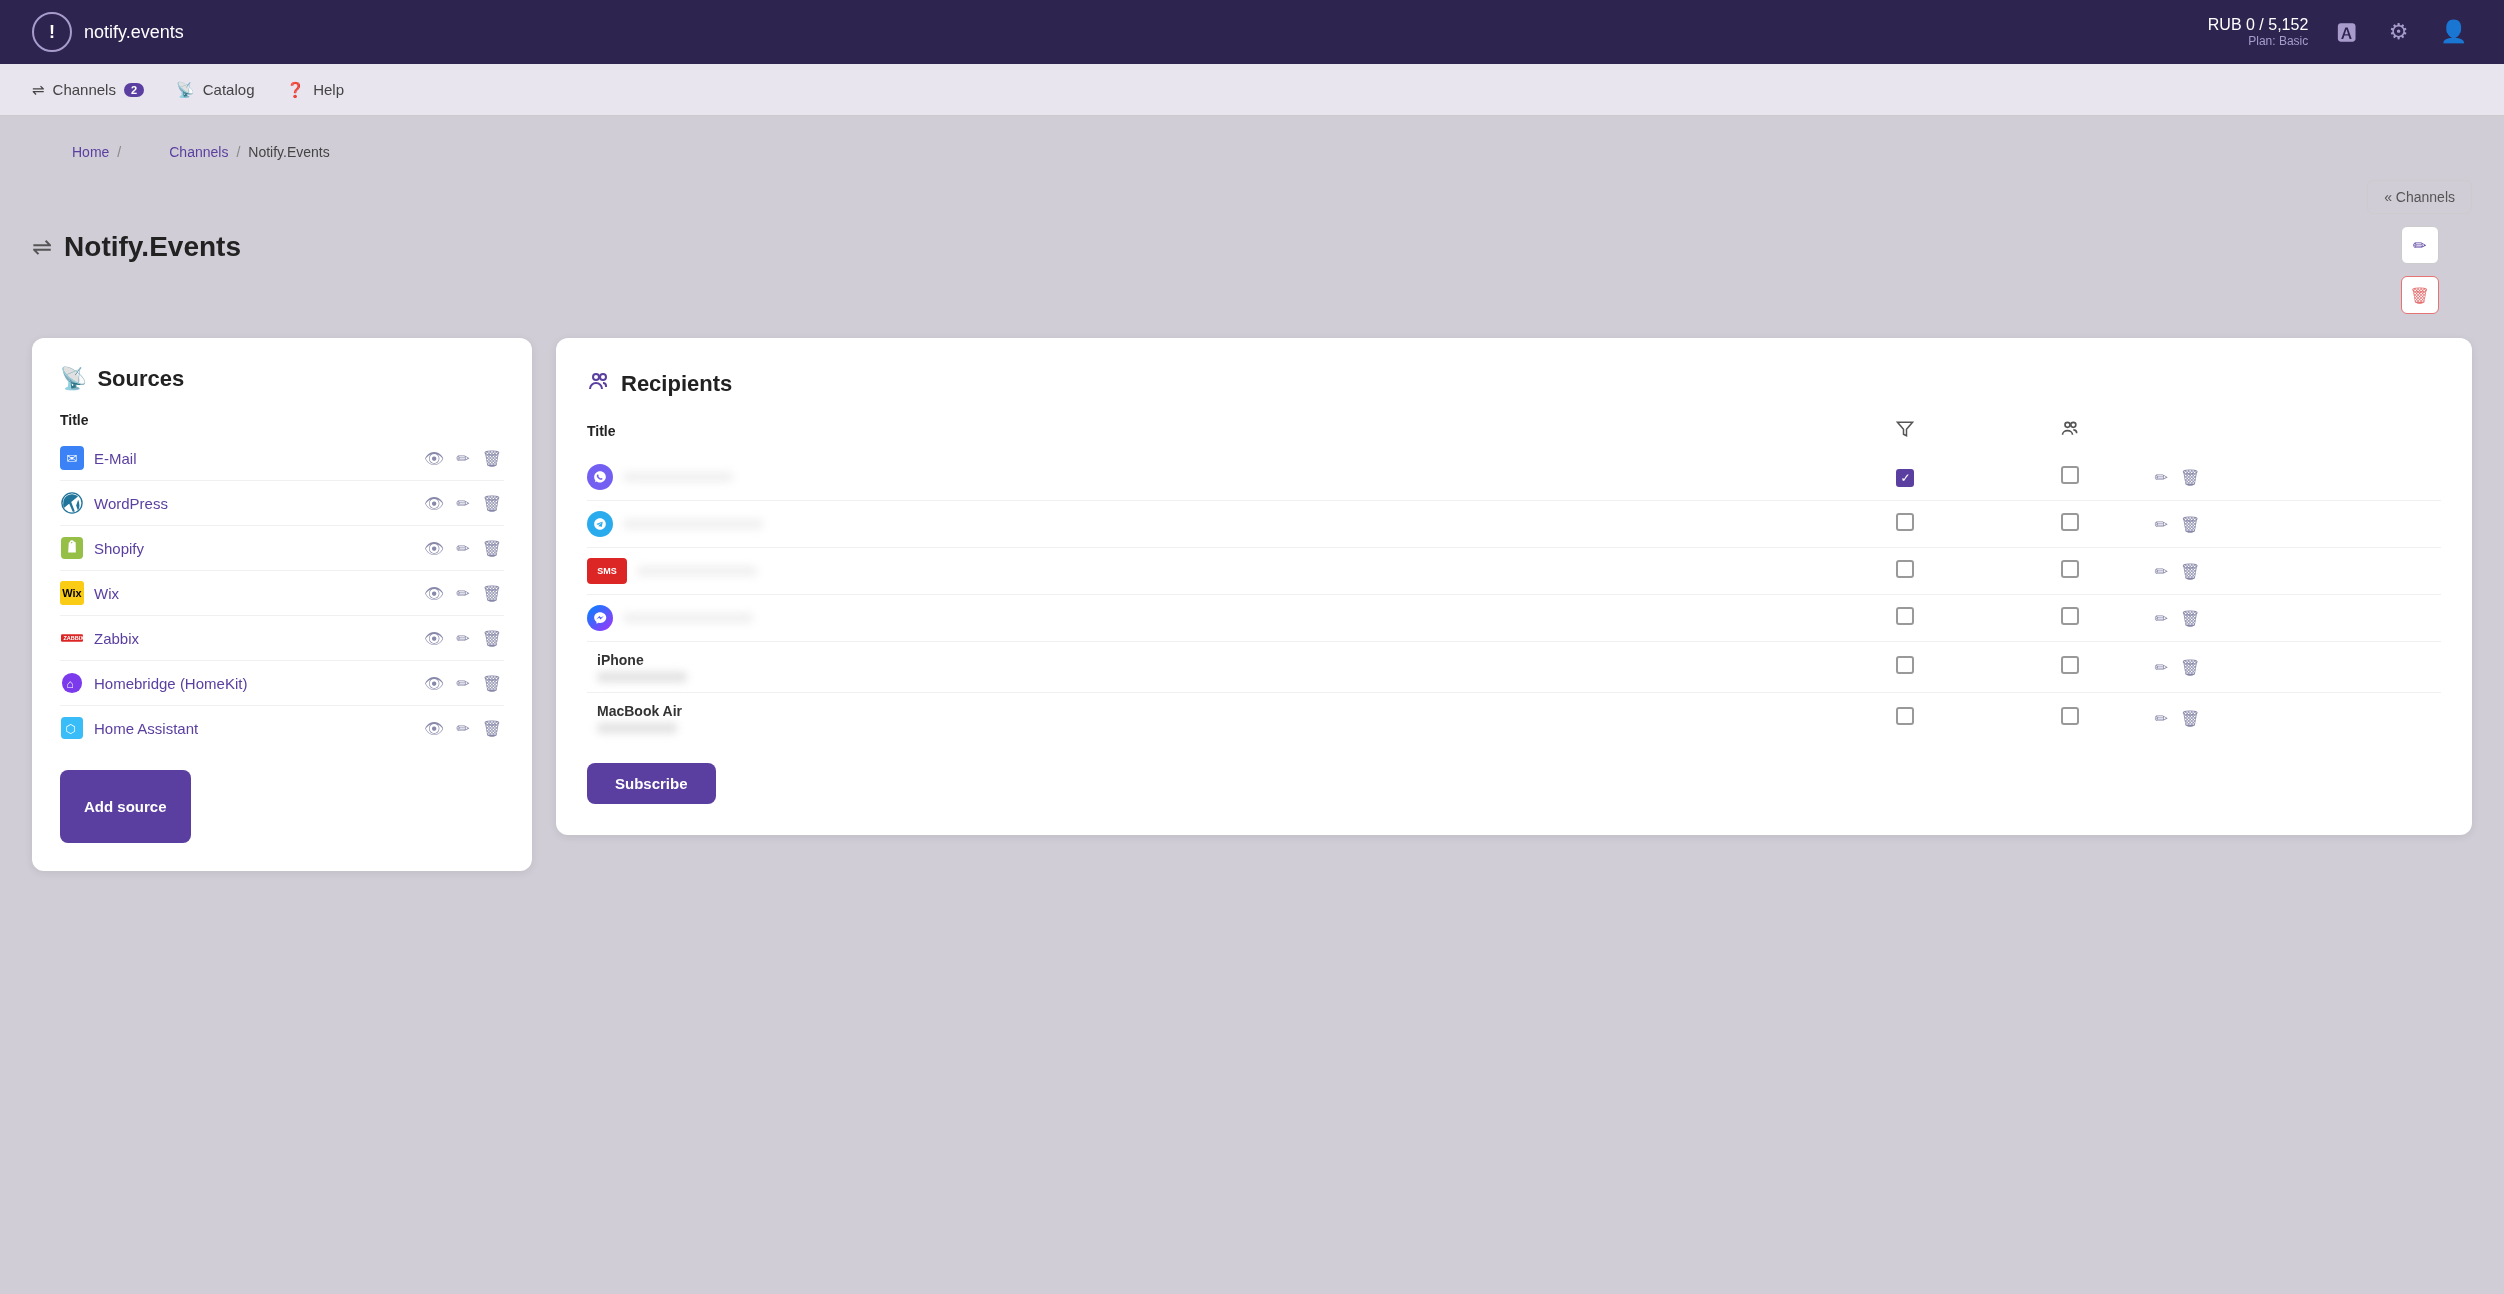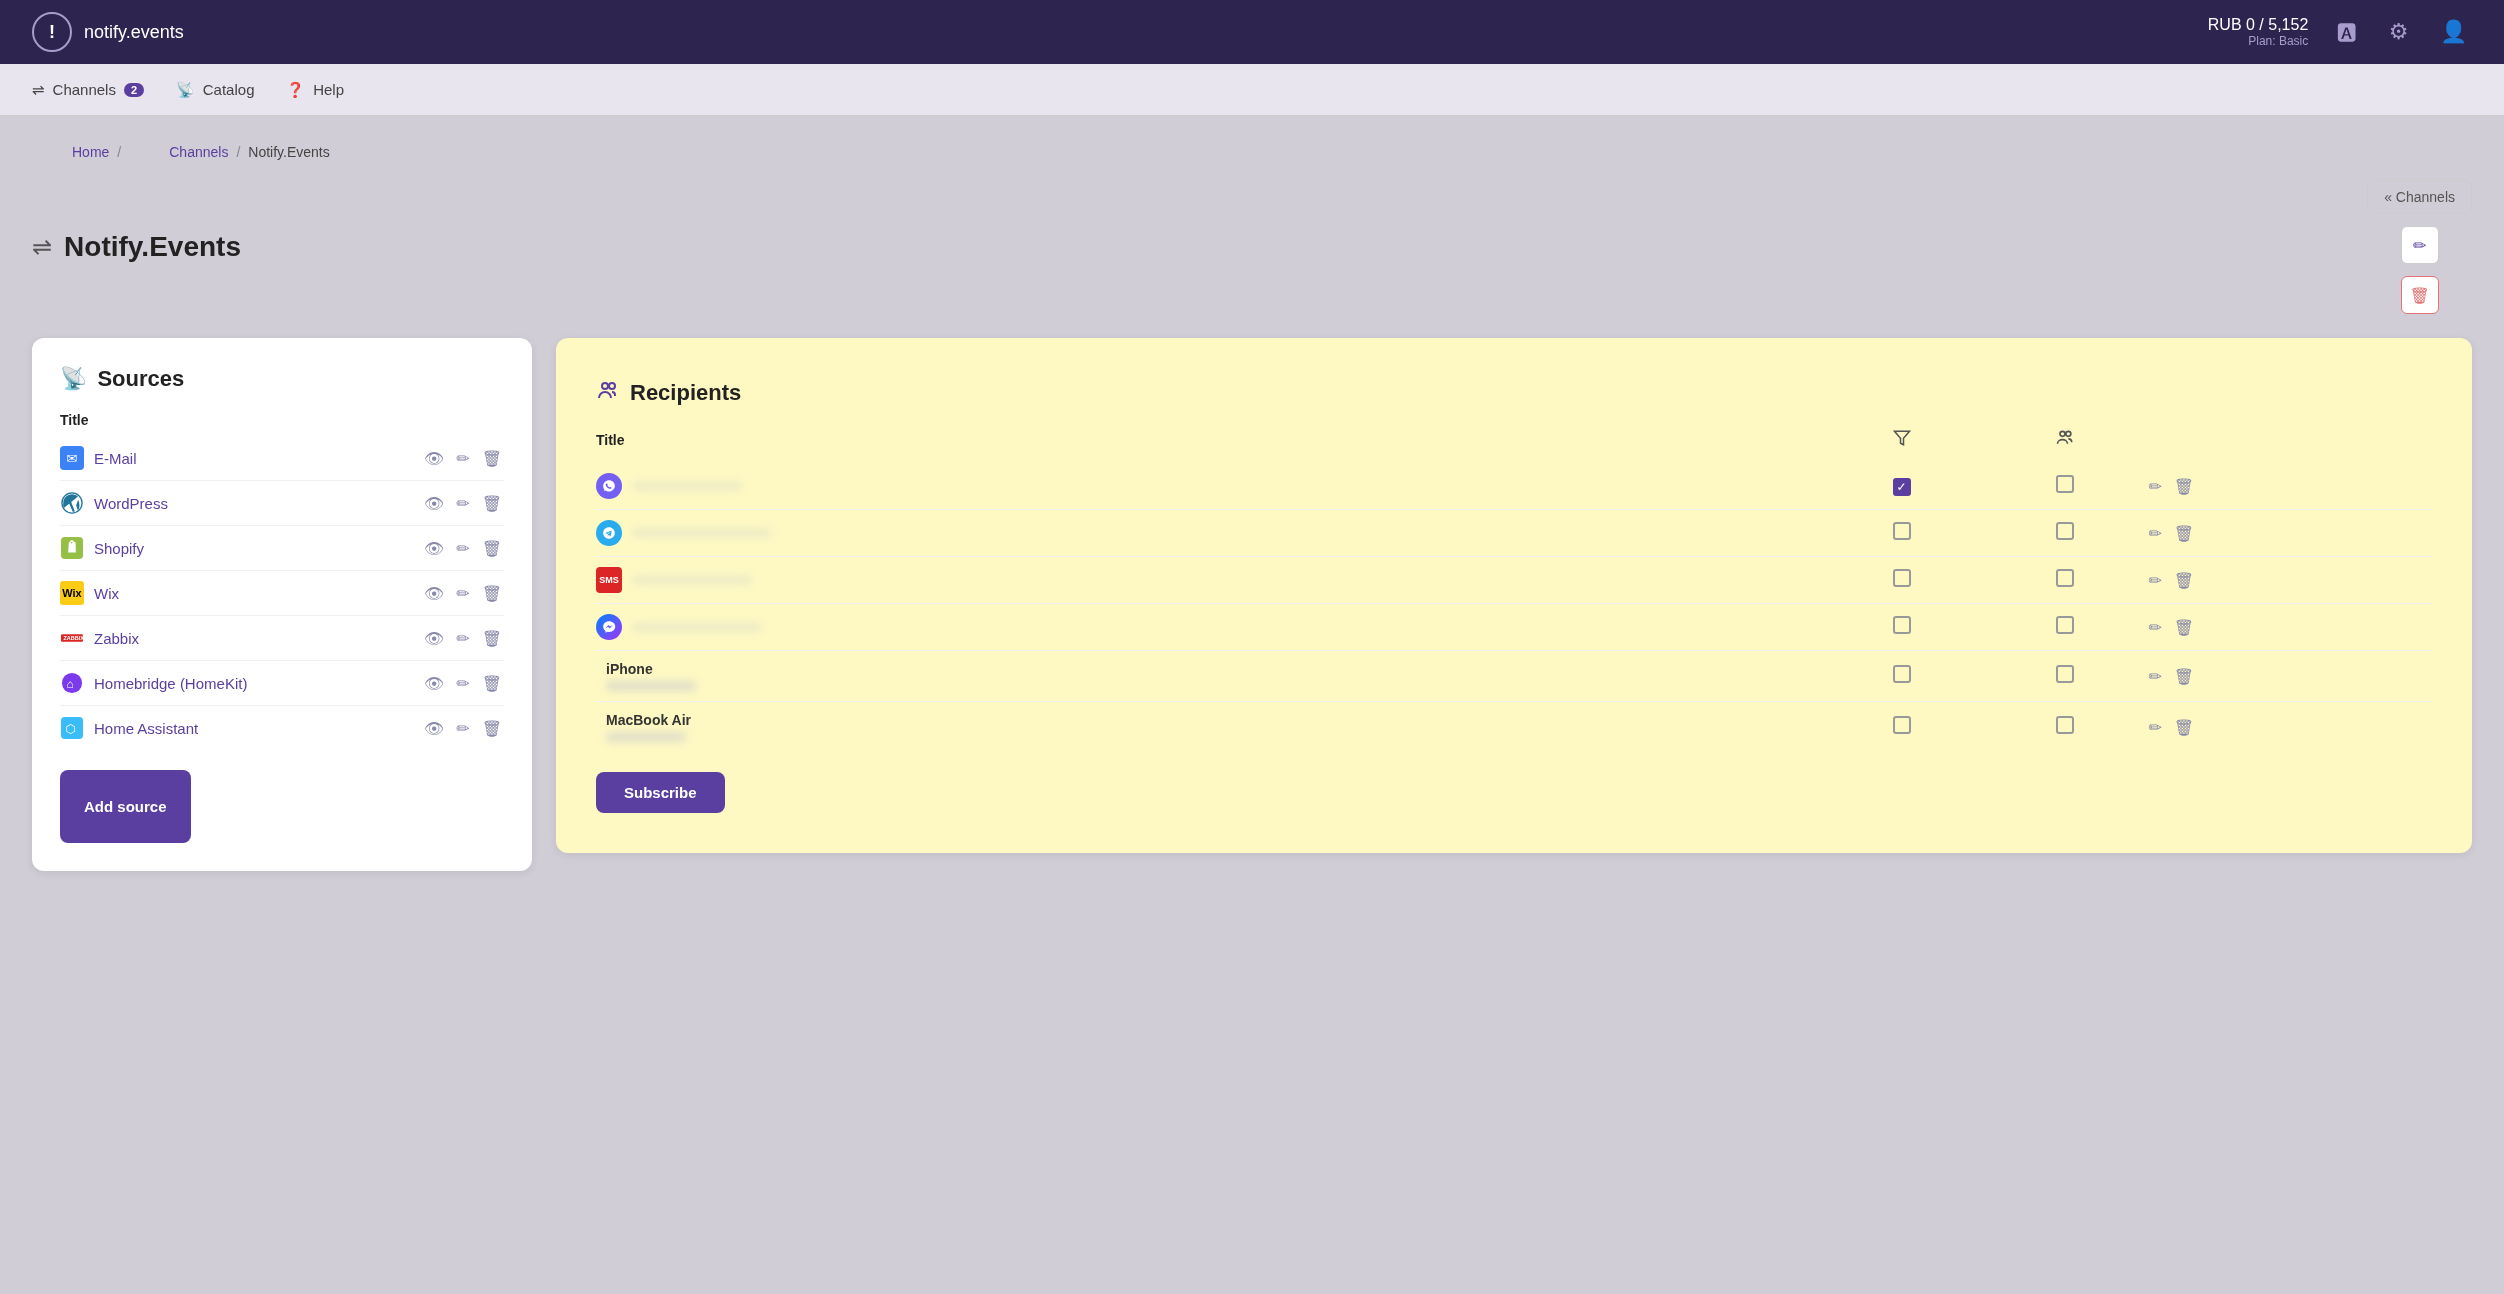--- a/index.html
+++ b/index.html
@@ -100,21 +100,21 @@
     .action-icon { color: #8888aa; font-size: 16px; cursor: pointer; padding: 2px; }
 
     .add-source-btn {
       background: #5a3fa0; color: white; border: none; border-radius: 8px;
       padding: 28px 24px; font-size: 15px; font-weight: 600; cursor: pointer;
       margin-top: 20px;
     }
 
     
     .recipients-panel {
-      background: #fef9c3; border-radius: 12px; padding: 40px;
+      background: #ffffff; border-radius: 12px; padding: 31px;
       flex: 1; min-width: 0;
       box-shadow: 0 2px 8px rgba(0,0,0,0.08);
     }
     .recipients-table { width: 100%; border-collapse: collapse; }
     .recipients-table th { text-align: left; font-weight: 700; color: #222; font-size: 14px; padding-bottom: 12px; }
     .recipients-table th.icon-col { text-align: center; }
     .recipient-row td { padding: 10px 0; border-top: 1px solid #f0f0f0; vertical-align: middle; }
     .recipient-row:first-child td { border-top: none; }
     .recipient-name-cell { display: flex; align-items: center; gap: 10px; }
     .recipient-text-block { display: flex; flex-direction: column; gap: 4px; }
@@ -137,21 +137,21 @@
     
     .blurred { filter: blur(4px); opacity: 0.6; user-select: none; }
 
     
     .icon-email { background: #3b82f6; border-radius: 4px; color: white; font-size: 13px; }
     .icon-wordpress { color: #21759b; }
     .icon-wix { color: #000; font-weight: 900; font-size: 11px; background: #facc15; border-radius: 3px; }
 
     .viber-icon { background: #7360f2; border-radius: 50%; color: white; font-size: 14px; width: 26px; height: 26px; display:flex; align-items:center; justify-content:center; }
     .telegram-icon { background: #2aabee; border-radius: 50%; color: white; font-size: 14px; width: 26px; height: 26px; display:flex; align-items:center; justify-content:center; }
-    .sms-icon { background: #dc2626; border-radius: 4px; color: white; font-size: 9px; width: 26px; height: 26px; display:flex; align-items:center; justify-content:center; font-weight:bold; }
+    .sms-icon { background: #dc2626; border-radius: 4px; color: white; font-size: 9px; width: 40px; height: 26px; display:flex; align-items:center; justify-content:center; font-weight:bold; }
     .messenger-icon { background: linear-gradient(135deg, #0084ff, #a334fa); border-radius: 50%; color: white; font-size: 13px; width: 26px; height: 26px; display:flex; align-items:center; justify-content:center; }
     .apple-icon { color: #111; font-size: 18px; }
   </style>
 </head>
 <body>
 
 <nav class="navbar">
   <div class="navbar-left">
     <div class="logo-icon">
       <span>!</span>

